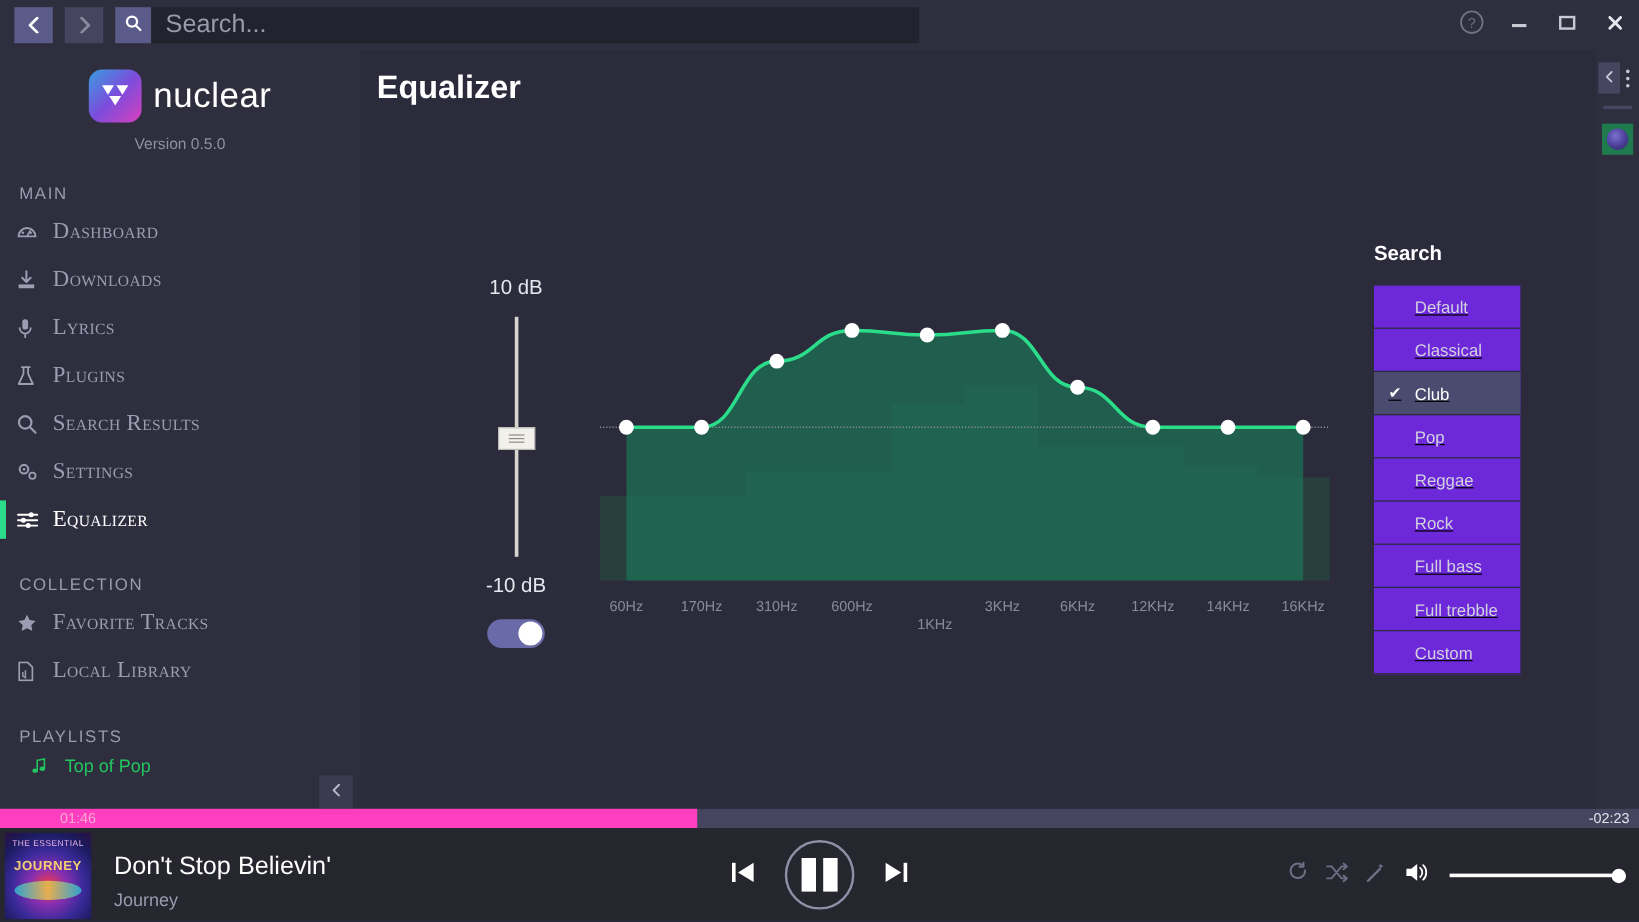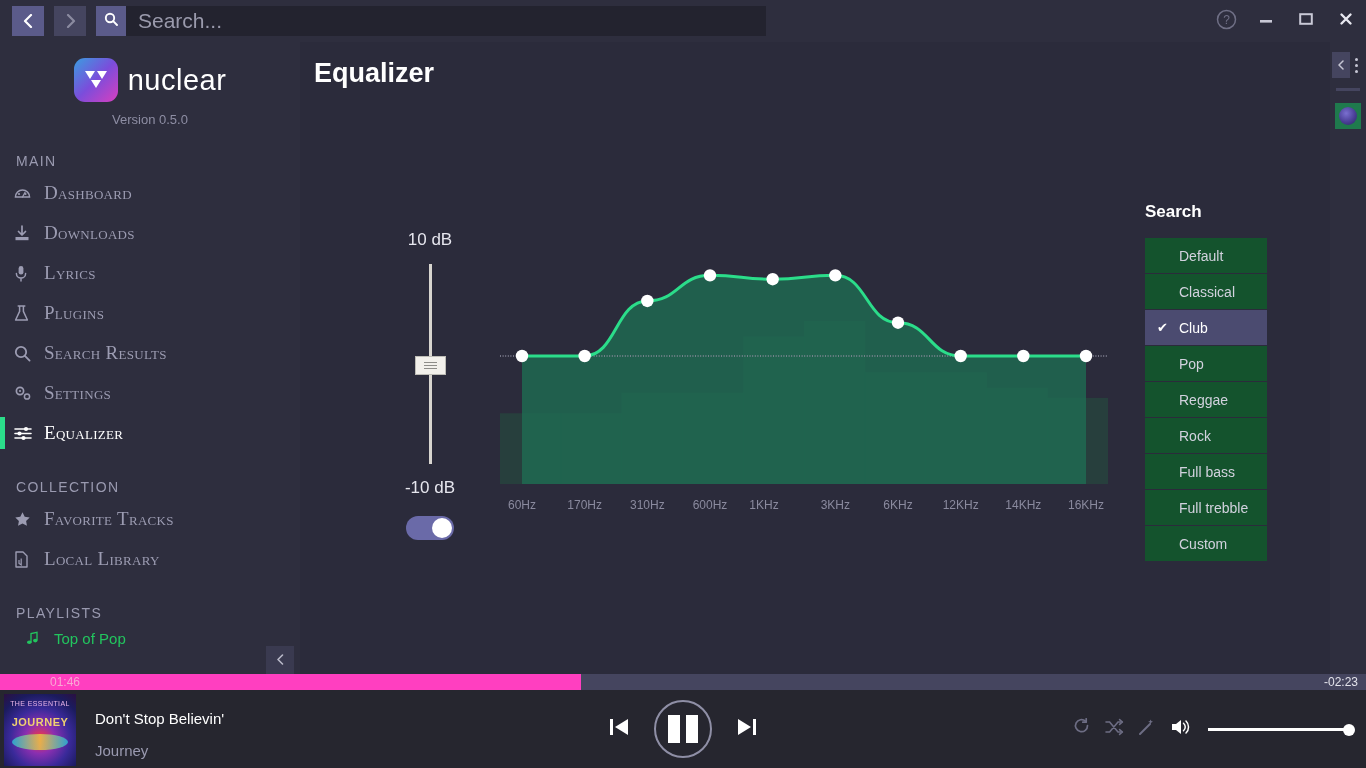--- a/index.html
+++ b/index.html
@@ -124,21 +124,21 @@
     position: absolute; left: 200px; top: 456px; width: 608px; height: 18px;
   }
   .freq-labels span {
     position: absolute; color: #8a8a9e; font-size: 12px; transform: translateX(-50%);
     white-space: nowrap;
   }
 
   
   .presets { position: absolute; left: 845px; top: 160px; width: 122px; }
   .presets-title { color: #ffffff; font-size: 17px; font-weight: bold; margin-bottom: 16px; }
-  .preset-list { background: #14532d; }
+  .preset-list { background: #6d28d9; text-decoration: underline; }
   .preset-item {
     height: 36px; display: flex; align-items: center; padding-left: 12px;
     color: #d2d2de; font-size: 14px; cursor: pointer; position: relative;
     border-bottom: 1px solid #2b2b3b;
   }
   .preset-item .check { width: 22px; color: #ffffff; font-size: 13px; }
   .preset-item.selected { background: #4b4b70; color: #ffffff; }
 
   
   .rail {
@@ -179,21 +179,21 @@
     position: absolute; left: 4px; top: 4px; width: 72px; height: 72px;
     background: radial-gradient(circle at 50% 62%, #ff3a3a 0%, #8a2fb0 26%, #3a2a9a 52%, #1b1b5e 78%, #2b1040 100%);
     overflow: hidden;
   }
   .cover .wing { position: absolute; left: 8px; top: 40px; width: 56px; height: 16px;
     background: linear-gradient(90deg, #2bb6d6, #e8c24a, #2bb6d6); border-radius: 50%; opacity: .85; }
   .cover .ttl { position: absolute; left: 0; top: 6px; width: 72px; text-align: center;
     color: #e8b4e8; font-size: 7px; letter-spacing: .4px; }
   .cover .band { position: absolute; left: 0; top: 22px; width: 72px; text-align: center;
     color: #f0d070; font-size: 11px; font-weight: bold; letter-spacing: .5px; }
-  .track-title { position: absolute; left: 95px; top: 710px; color: #ffffff; font-size: 15px; }
+  .track-title { position: absolute; left: 95px; top: 710px; color: #ffffff; font-size: 21px; }
   .track-artist { position: absolute; left: 95px; top: 742px; color: #9a9ab0; font-size: 15px; }
 
   .transport { position: absolute; left: 0; top: 690px; width: 1366px; height: 78px;
     display: flex; align-items: center; justify-content: center; gap: 22px; pointer-events: none; }
   .tp-btn { cursor: pointer; color: #ffffff; pointer-events: auto; display: flex; align-items: center; }
   .pause-ring {
     width: 58px; height: 58px; border-radius: 50%; border: 2px solid #8f8fa6;
     display: flex; align-items: center; justify-content: center; gap: 6px; cursor: pointer; pointer-events: auto;
   }
   .pause-ring i { display: block; width: 12px; height: 28px; background: #ffffff; }
@@ -447,21 +447,21 @@
               <circle cx="523.3333333333333" cy="128" r="6.2" fill="#ffffff"></circle>
               <circle cx="586" cy="128" r="6.2" fill="#ffffff"></circle>
             </g>
         </svg>
       </div>
       <div class="freq-labels" id="freq-labels">
           <span style="left: 22px;">60Hz</span>
           <span style="left: 84.6667px;">170Hz</span>
           <span style="left: 147.333px;">310Hz</span>
           <span style="left: 210px;">600Hz</span>
-          <span style="left: 264px;">1KHz</span>
+          <span style="left: 279px; margin-top: 15px;">1KHz</span>
           <span style="left: 335.333px;">3KHz</span>
           <span style="left: 398px;">6KHz</span>
           <span style="left: 460.667px;">12KHz</span>
           <span style="left: 523.333px;">14KHz</span>
           <span style="left: 586px;">16KHz</span>
         </div>
 
       <div class="presets">
         <div class="presets-title">Search</div>
         <div class="preset-list" id="preset-list">

